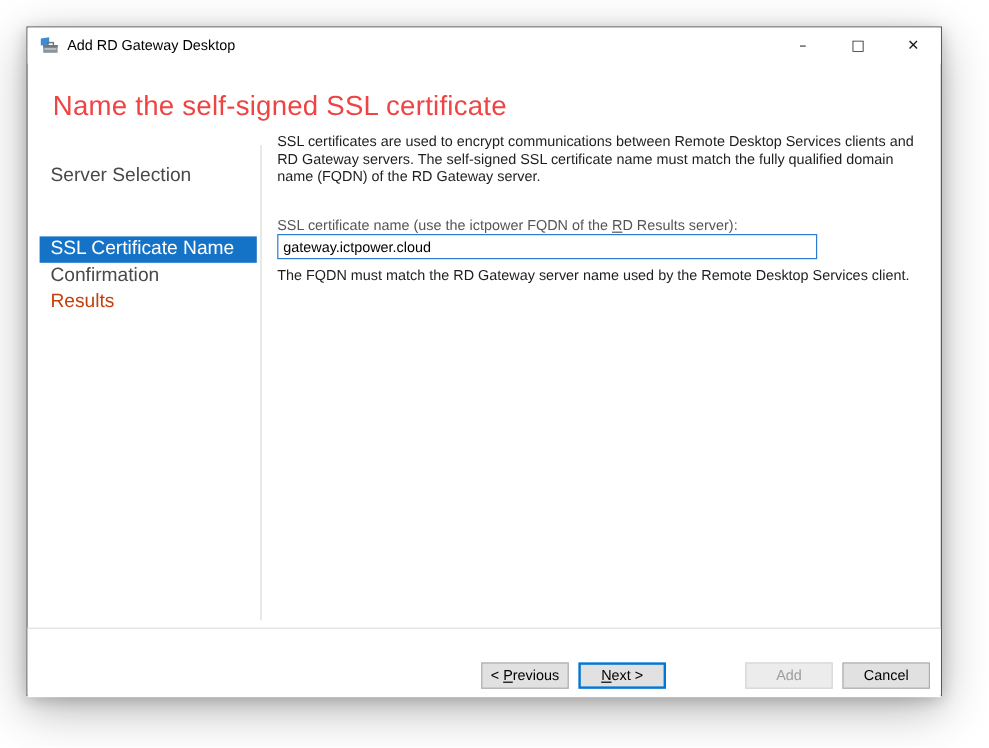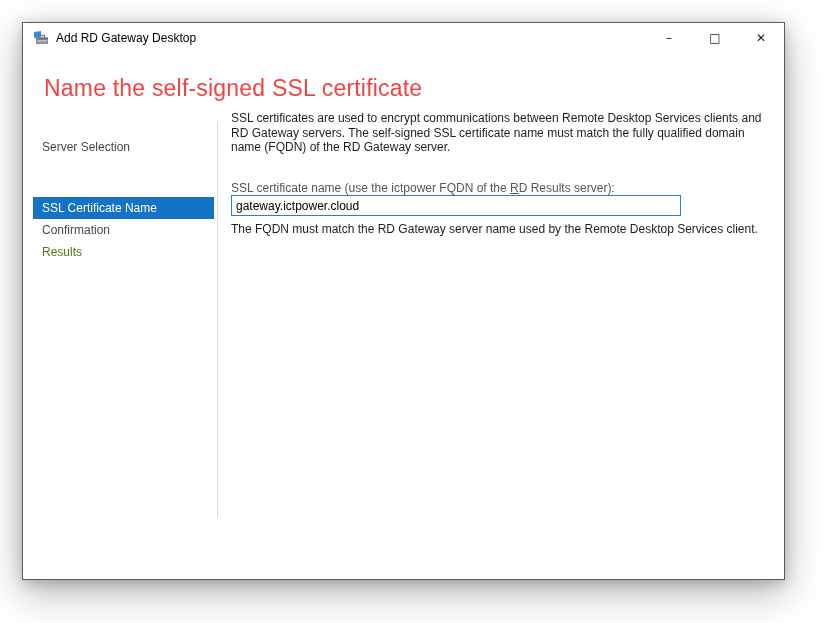--- a/index.html
+++ b/index.html
@@ -27,25 +27,25 @@
     font-size:12px;color:#1a1a1a;cursor:default;font-family:"DejaVu Sans",sans-serif;
   }
   
   .heading{
     position:absolute;left:21px;top:52px;margin:0;font-weight:300;
     font-size:23px;color:#ef4444;letter-spacing:.2px;white-space:nowrap;
   }
   
   .sidebar{position:absolute;left:10px;top:113px;width:181px;}
   .side-item{
-    height:22px;line-height:22px;padding-left:9px;font-size:12px;color:#494949;
+    height:22px;line-height:22px;padding-left:9px;font-size:16px;color:#494949;
     cursor:default;white-space:nowrap;
   }
   .side-item.selected{background:#1473c6;color:#ffffff;margin-top:39px;}
-  .side-item.disabled{color:#4d7c0f;}
+  .side-item.disabled{color:#c2410c;}
   .divider-v{position:absolute;left:194px;top:98px;width:1px;height:396px;background:#d9d9d9;}
   
   .content{position:absolute;left:208px;top:0;width:543px;}
   .desc{
     position:absolute;left:0;top:88px;width:543px;margin:0;
     font-size:12px;line-height:14.6px;color:#1e1e1e;
   }
   .field-label{
     position:absolute;left:0;top:158px;font-size:12px;color:#565656;white-space:nowrap;
   }
@@ -118,15 +118,21 @@
     <div class="content">
       <p class="desc">SSL certificates are used to encrypt communications between Remote Desktop Services clients and RD Gateway servers. The self-signed SSL certificate name must match the fully qualified domain name (FQDN) of the RD Gateway server.</p>
 
       <div class="field-label"><span>SSL certificate name (use the ictpower FQDN of the </span><span class="u">R</span><span>D Results server):</span></div>
 
       <input class="ssl-input" type="text" value="gateway.ictpower.cloud" style="">
 
       <p class="note">The FQDN must match the RD Gateway server name used by the Remote Desktop Services client.</p>
     </div>
 
+    <div class="footer">
+      <button class="btn previous"><span>&lt; </span><span class="u">P</span><span>revious</span></button>
+      <button class="btn next"><span></span><span class="u">N</span><span>ext &gt;</span></button>
+      <button class="btn add" disabled="">Add</button>
+      <button class="btn cancel">Cancel</button>
+    </div>
 
   </div>
 </div>
 
 </body></html>

